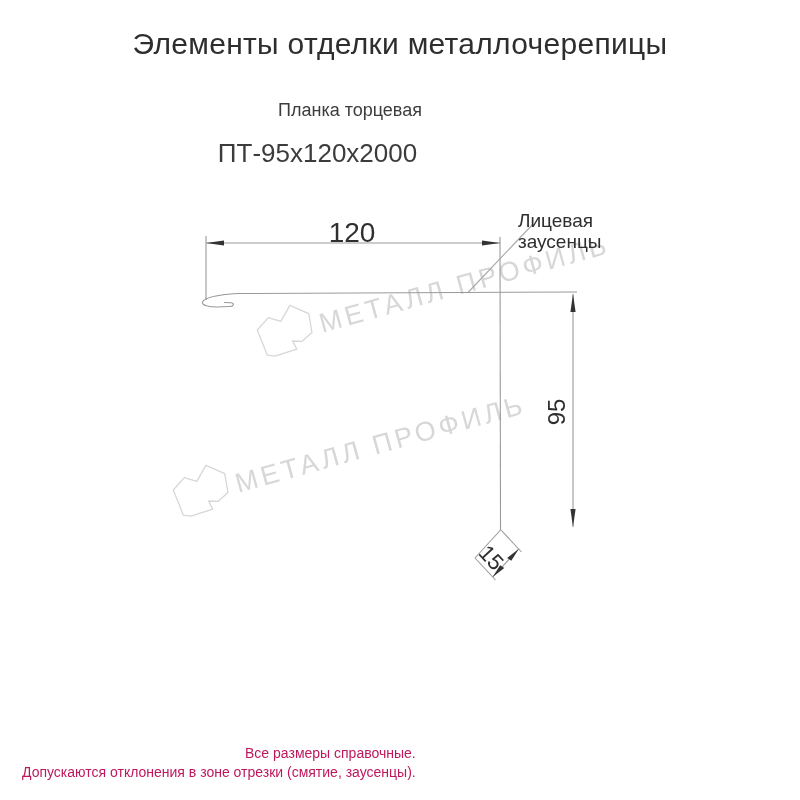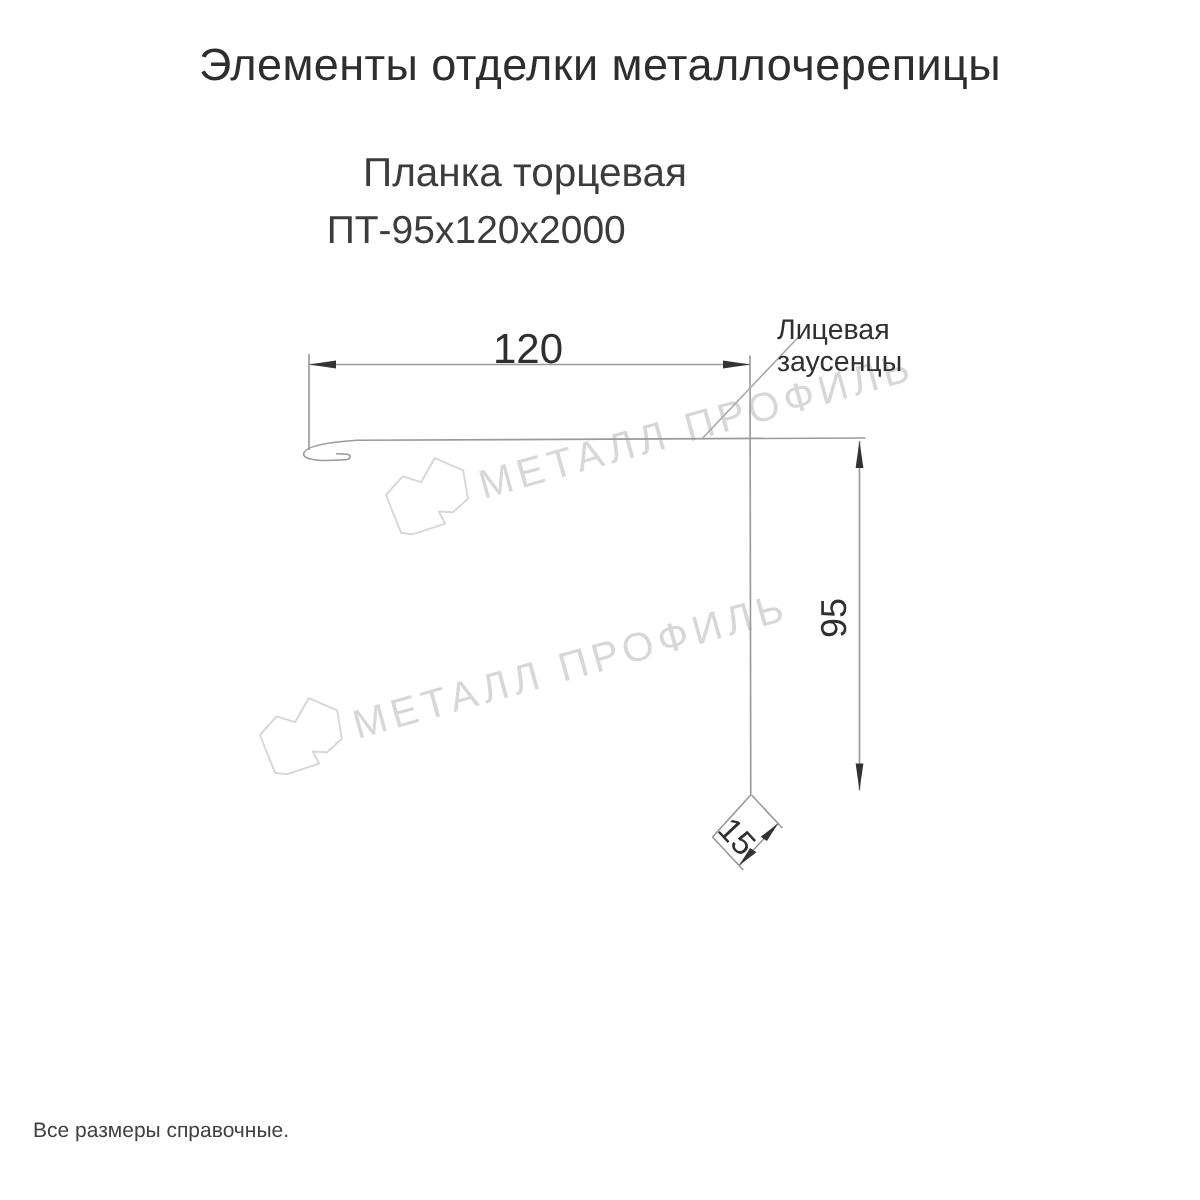--- a/index.html
+++ b/index.html
@@ -6,21 +6,21 @@
   body{
     width:800px;height:800px;position:relative;background:#ffffff;
     font-family:"Liberation Sans","DejaVu Sans",sans-serif;overflow:hidden;
   }
   .page-title{
     position:absolute;left:0;top:27px;width:800px;text-align:center;
     font-size:30px;color:#2e2e2e;letter-spacing:0.3px;
   }
   .product-name{
     position:absolute;left:0;top:100px;width:700px;text-align:center;
-    font-size:27px;color:#3c3c3c;
+    font-size:18px;color:#3c3c3c;
   }
   .product-sku{
     position:absolute;left:0;top:138px;width:635px;text-align:center;
     font-size:26px;color:#3c3c3c;
   }
   .watermark{
     position:absolute;width:620px;height:80px;
     transform:rotate(-15.5deg);transform-origin:30px 40px;
     pointer-events:none;
   }
@@ -40,21 +40,21 @@
   }
   .dim-15{
     left:471px;top:545px;width:40px;height:26px;line-height:26px;text-align:center;
     font-size:22px;transform:rotate(47deg);
   }
   .face-label{
     position:absolute;left:518px;top:210px;width:92px;text-align:left;
     font-size:19px;line-height:21px;color:#2f2f2f;
   }
   .footer-notes{
-    position:absolute;left:22px;top:744px;font-size:14px;line-height:19px;color:#404040;text-align:right;
+    position:absolute;left:22px;top:744px;font-size:14px;line-height:19px;color:#be185d;text-align:right;
   }
 </style>
 </head>
 <body>
 
 <div class="page-title">Элементы отделки металлочерепицы</div>
 <div class="product-name">Планка торцевая</div>
 <div class="product-sku">ПТ-95х120х2000</div>
 
 <div class="watermark wm1">
@@ -108,13 +108,14 @@
 <div class="dim-label dim-95">95</div>
 <div class="dim-label dim-15">15</div>
 
 <div class="face-label">
   <div>Лицевая</div>
   <div>заусенцы</div>
 </div>
 
 <div class="footer-notes">
   <div>Все размеры справочные.</div>
+  <div>Допускаются отклонения в зоне отрезки (смятие, заусенцы).</div>
 </div>
 
 </body></html>

